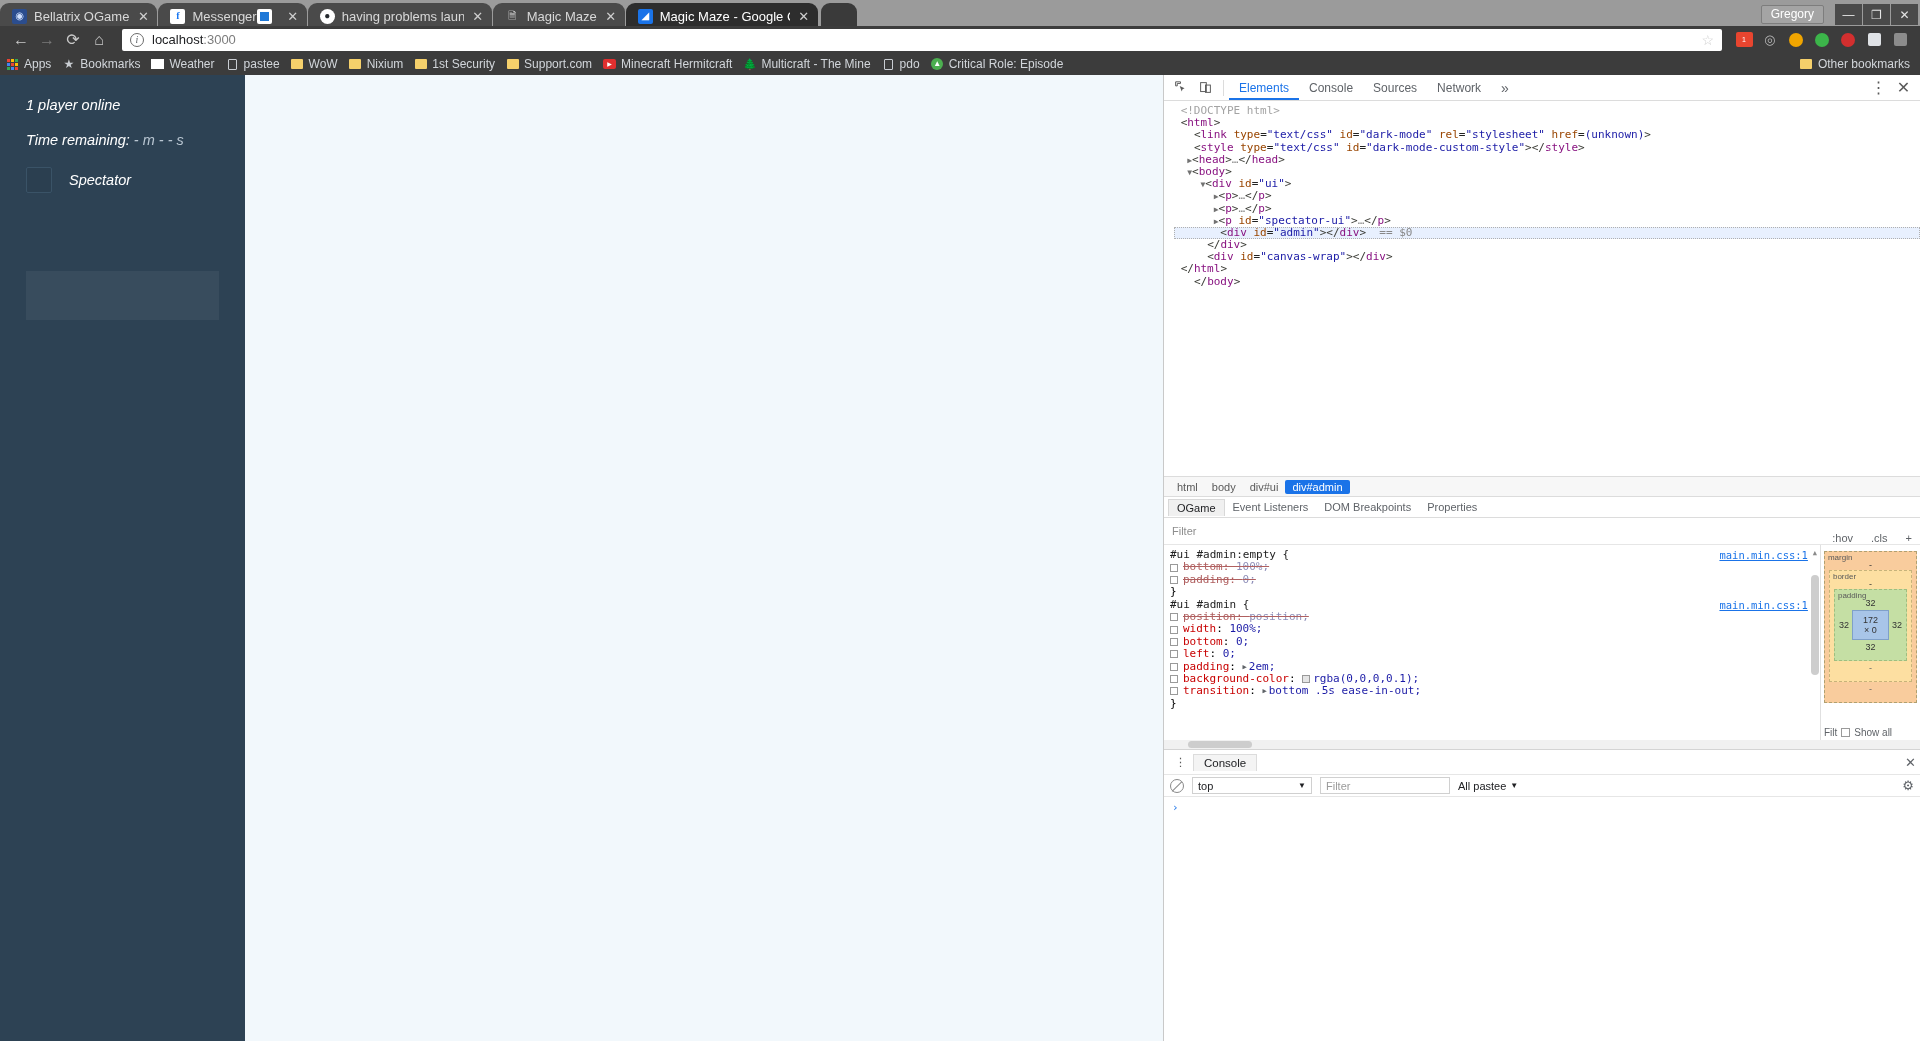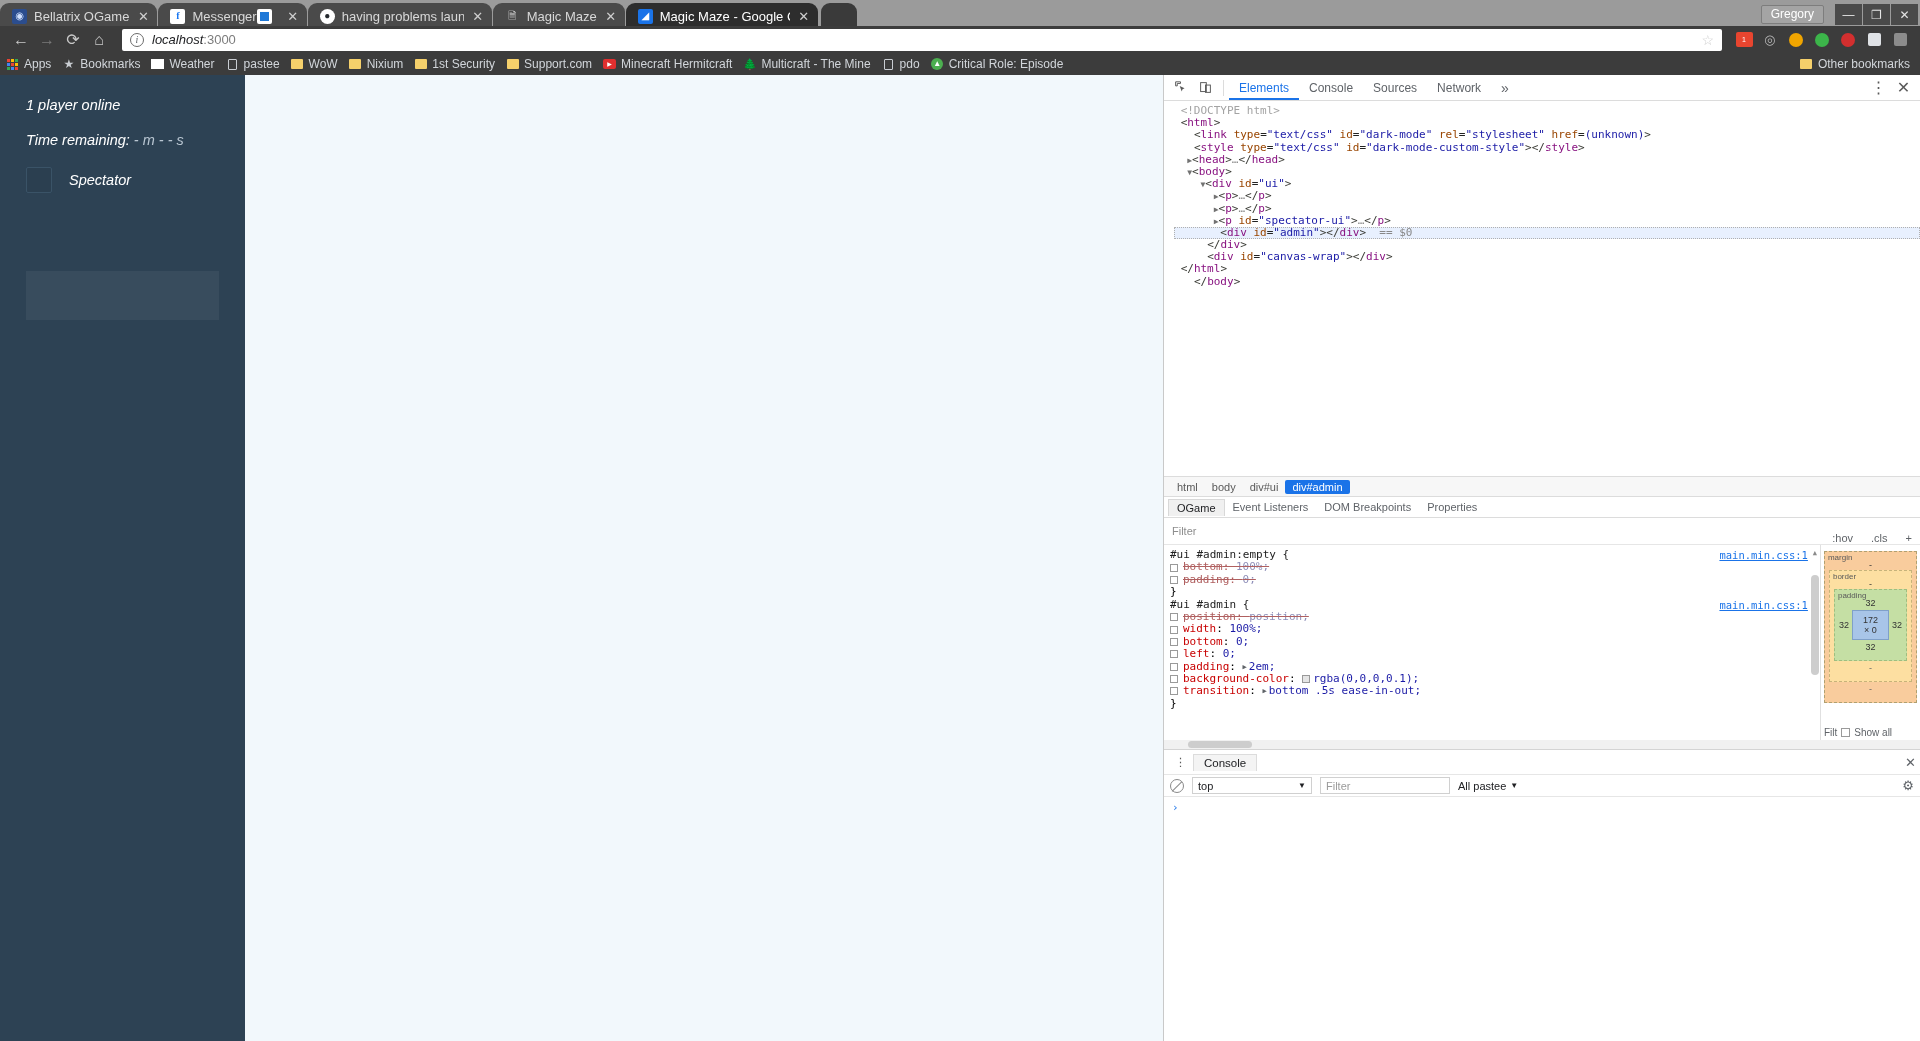--- a/index.html
+++ b/index.html
@@ -98,21 +98,21 @@
     flex: 1 1 auto; height: 22px; background: #ffffff; border-radius: 2px;
     display: flex; align-items: center; padding: 0 8px; margin: 0 8px 0 10px;
     font-size: 13px;
   }
   #omni-info {
     width: 14px; height: 14px; border: 1px solid #6b6b6b; border-radius: 50%;
     color: #5f6368; font-size: 10px; line-height: 12px; text-align: center;
     margin-right: 8px; flex: 0 0 14px;
     font-family: "Liberation Serif", serif; font-style: italic;
   }
-  #omni-host { color: #202124; font-style: italic; }
+  #omni-host { color: #202124; }
   #omni-rest { color: #7c7c7c; }
   #omni-star { color: #cfcfcf; font-size: 14px; margin-left: auto; }
   .extbtn {
     width: 24px; height: 24px; display: flex; align-items: center; justify-content: center;
     margin-left: 2px; flex: 0 0 24px; font-size: 13px; position: relative;
   }
   .ext-badge {
     width: 17px; height: 15px; border-radius: 2px; background: #e8452f; color: #fff;
     font-size: 7px; display: flex; align-items: center; justify-content: center;
   }

